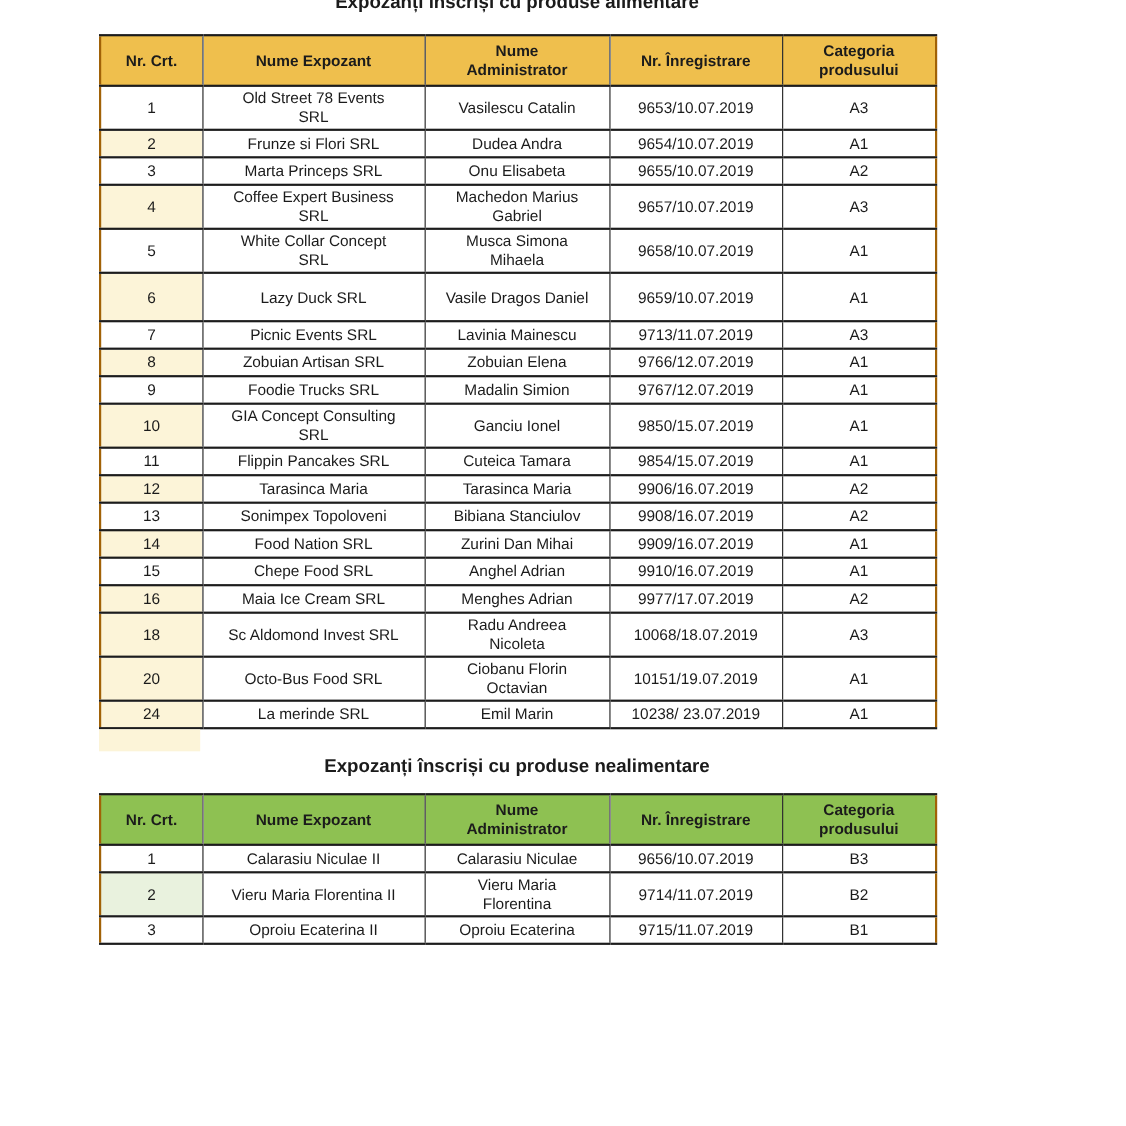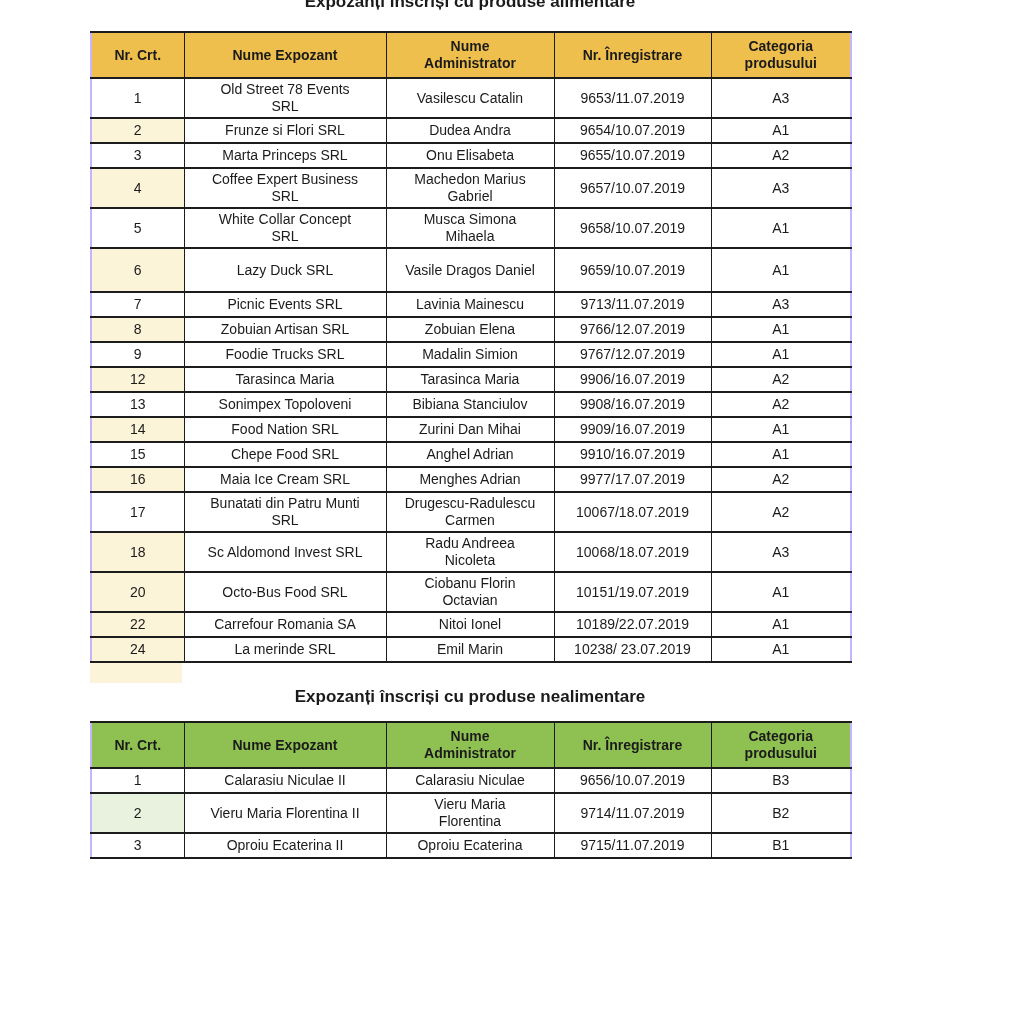--- a/index.html
+++ b/index.html
@@ -15,21 +15,21 @@
   .doc-title {
     font-size: 17px; font-weight: bold; text-align: center;
     line-height: 20px; color: #1b1b1b; white-space: nowrap;
   }
   .doc-title.clipped { margin-top: -8px; }
   .doc-title.second { margin-top: 4px; }
   table.reg-table {
     border-collapse: collapse;
     width: 760px;
     table-layout: fixed;
-    border: 2px solid #c4b5fd;
+    border: 2px solid #a16207;
   }
   table.t1 { margin-top: 19px; }
   table.t2 { margin-top: 14px; }
   th, td {
     border: solid #1c1c1c;
     border-width: 2px 1px;
     text-align: center;
     vertical-align: middle;
     white-space: pre-line;
     overflow: hidden;
@@ -75,21 +75,21 @@
           <th>Categoria
 produsului</th>
         </tr>
       </thead>
       <tbody>
           <tr>
             <td>1</td>
             <td>Old Street 78 Events
 SRL</td>
             <td>Vasilescu Catalin</td>
-            <td>9653/11.07.2019</td>
+            <td>9653/10.07.2019</td>
             <td>A3</td>
           </tr>
           <tr>
             <td class="stripe1">2</td>
             <td>Frunze si Flori SRL</td>
             <td>Dudea Andra</td>
             <td>9654/10.07.2019</td>
             <td>A1</td>
           </tr>
           <tr>
@@ -139,20 +139,35 @@
             <td>A1</td>
           </tr>
           <tr>
             <td>9</td>
             <td>Foodie Trucks SRL</td>
             <td>Madalin Simion</td>
             <td>9767/12.07.2019</td>
             <td>A1</td>
           </tr>
           <tr>
+            <td class="stripe1">10</td>
+            <td>GIA Concept Consulting
+SRL</td>
+            <td>Ganciu Ionel</td>
+            <td>9850/15.07.2019</td>
+            <td>A1</td>
+          </tr>
+          <tr>
+            <td>11</td>
+            <td>Flippin Pancakes SRL</td>
+            <td>Cuteica Tamara</td>
+            <td>9854/15.07.2019</td>
+            <td>A1</td>
+          </tr>
+          <tr>
             <td class="stripe1">12</td>
             <td>Tarasinca Maria</td>
             <td>Tarasinca Maria</td>
             <td>9906/16.07.2019</td>
             <td>A2</td>
           </tr>
           <tr>
             <td>13</td>
             <td>Sonimpex Topoloveni</td>
             <td>Bibiana Stanciulov</td>
@@ -171,52 +186,36 @@
             <td>Chepe Food SRL</td>
             <td>Anghel Adrian</td>
             <td>9910/16.07.2019</td>
             <td>A1</td>
           </tr>
           <tr>
             <td class="stripe1">16</td>
             <td>Maia Ice Cream SRL</td>
             <td>Menghes Adrian</td>
             <td>9977/17.07.2019</td>
-            <td>A2</td>
-          </tr>
-          <tr>
-            <td>17</td>
-            <td>Bunatati din Patru Munti
-SRL</td>
-            <td>Drugescu-Radulescu
-Carmen</td>
-            <td>10067/18.07.2019</td>
             <td>A2</td>
           </tr>
           <tr>
             <td class="stripe1">18</td>
             <td>Sc Aldomond Invest SRL</td>
             <td>Radu Andreea
 Nicoleta</td>
             <td>10068/18.07.2019</td>
             <td>A3</td>
           </tr>
           <tr>
             <td class="stripe1">20</td>
             <td>Octo-Bus Food SRL</td>
             <td>Ciobanu Florin
 Octavian</td>
             <td>10151/19.07.2019</td>
-            <td>A1</td>
-          </tr>
-          <tr>
-            <td class="stripe1">22</td>
-            <td>Carrefour Romania SA</td>
-            <td>Nitoi Ionel</td>
-            <td>10189/22.07.2019</td>
             <td>A1</td>
           </tr>
           <tr>
             <td class="stripe1">24</td>
             <td>La merinde SRL</td>
             <td>Emil Marin</td>
             <td>10238/ 23.07.2019</td>
             <td>A1</td>
           </tr>
         </tbody>

